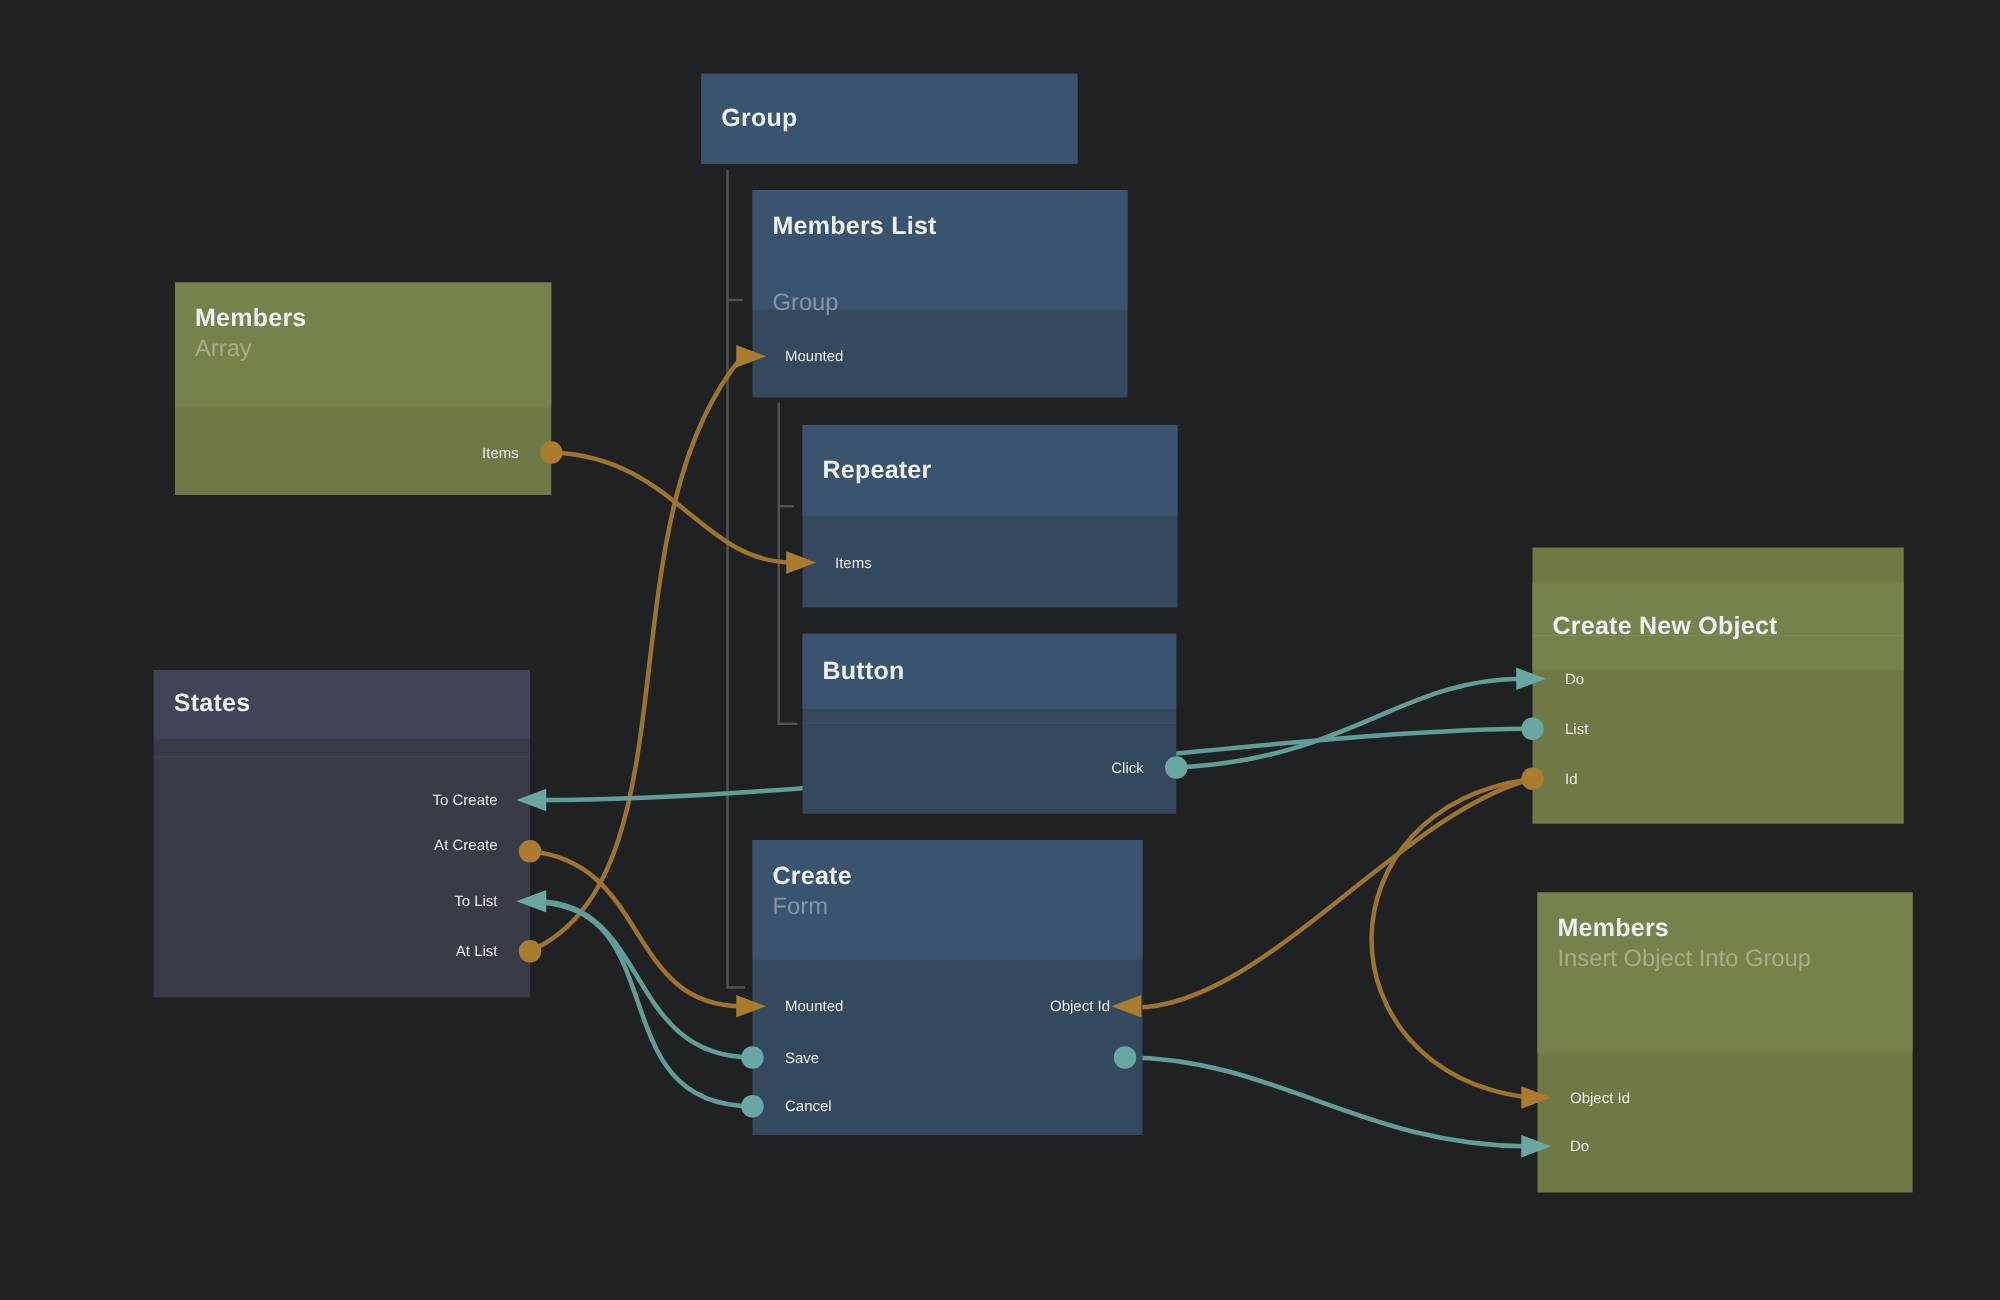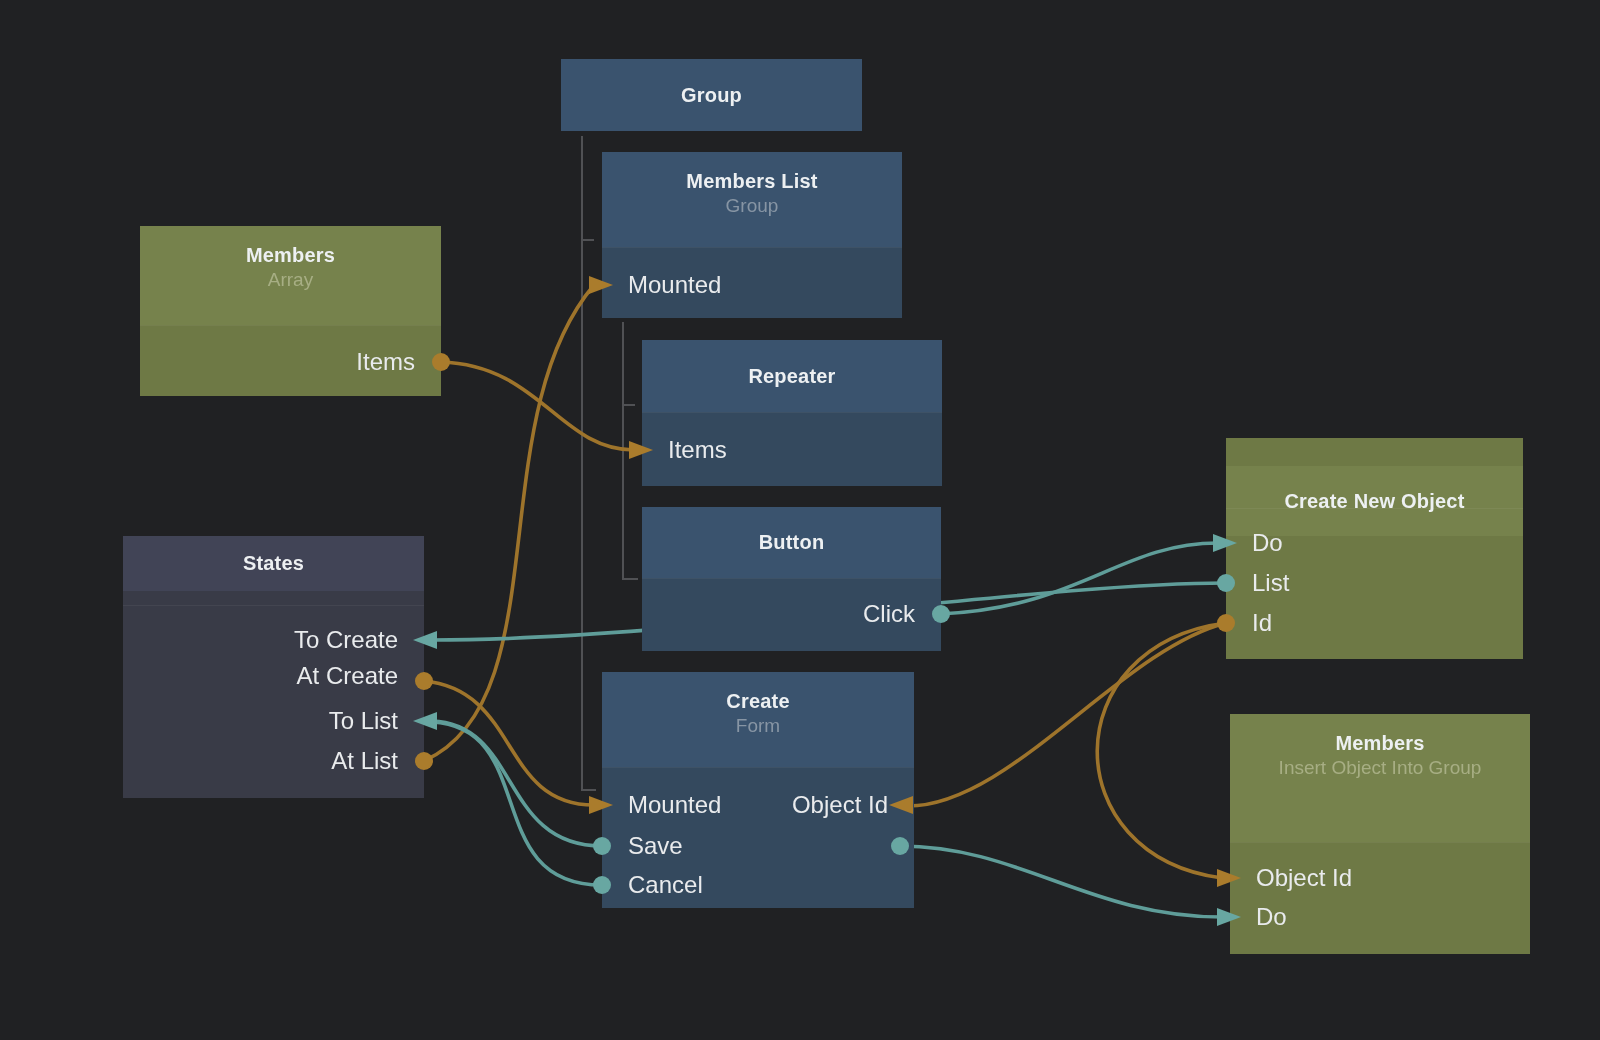--- a/index.html
+++ b/index.html
@@ -5,35 +5,35 @@
   html,body{margin:0;padding:0;background:#202123;}
   #canvas{position:relative;width:1600px;height:1040px;overflow:hidden;
           background:var(--bg,#202123);
           font-family:"Liberation Sans","DejaVu Sans",sans-serif;}
   svg.layer{position:absolute;left:0;top:0;width:1600px;height:1040px;pointer-events:none;}
   #wire-layer{z-index:1;}
   #conn-layer{z-index:3;}
   .node{position:absolute;z-index:2;}
   .node .hdr{position:absolute;left:0;top:0;right:0;box-sizing:border-box;
              display:flex;flex-direction:column;justify-content:center;
-             padding:0 16px;align-items:center;}
+             padding:0 16px;}
   .node .hdr.toppad{justify-content:flex-start;padding-top:17px;}
   .node .title{font-size:20px;font-weight:600;letter-spacing:.2px;color:var(--title);line-height:1.25;}
   .node .subtitle{font-size:19px;font-weight:400;line-height:1.3;max-width:218px;}
   .node.blue{background:var(--blue-body);}
   .node.blue .hdr{background:var(--blue-header);}
   .node.blue .subtitle{color:var(--subtitle-blue);}
   .node.green{background:var(--green-body);}
   .node.green .hdr{background:var(--green-header);}
   .node.green .subtitle{color:var(--subtitle-green);}
   .node.slate{background:var(--slate-body);}
   .node.slate .hdr{background:var(--slate-header);}
   .body-edge{position:absolute;left:0;right:0;height:1px;background:rgba(255,255,255,.05);}
   .port{position:absolute;left:0;right:0;height:28px;display:flex;align-items:center;
-        box-sizing:border-box;padding:0 26px;font-size:24px;color:var(--port-label);}
+        box-sizing:border-box;padding:0 26px;font-size:12px;color:var(--port-label);}
   .port.right{justify-content:flex-end;}
   .tree{stroke:var(--tree-line);stroke-width:2;fill:none;}
   .wire{fill:none;stroke-width:3.6;stroke-linecap:round;}
   .wire.orange{stroke:var(--wire-orange);}
   .wire.teal{stroke:var(--wire-teal);}
   .conn.orange{fill:var(--dot-orange);}
   .conn.teal{fill:var(--dot-teal);}
 </style>
 </head>
 <body>
@@ -55,21 +55,21 @@
       <path d="M1226,623 C1055,645 1055,856 1222,878" class="wire orange" style="pointer-events: auto;"></path>
       <path d="M900,846 C1020,846 1090,917 1222,917" class="wire teal" style="pointer-events: auto;"></path>
     </svg>
   <div id="nodes">
       <div class="node blue" style="left: 561px; top: 59px; width: 301px; height: 72px;">
         <div class="hdr" style="height: 72px;">
           <div class="title">Group</div>
         </div>
       </div>
       <div class="node blue" style="left: 602px; top: 152px; width: 300px; height: 166px;">
-        <div class="hdr toppad" style="height: 95px;">
+        <div class="hdr toppad" style="height: 95px; gap: 37px;">
           <div class="title">Members List</div>
           <div class="subtitle">Group</div>
         </div>
         <div class="body-edge" style="top: 95px;"></div>
         <div class="port left" style="top: 119px;">
           <span>Mounted</span>
         </div>
       </div>
       <div class="node green" style="left: 140px; top: 226px; width: 301px; height: 170px;">
         <div class="hdr toppad" style="height: 99px;">
@@ -84,21 +84,21 @@
       <div class="node blue" style="left: 642px; top: 340px; width: 300px; height: 146px;">
         <div class="hdr" style="height: 72px;">
           <div class="title">Repeater</div>
         </div>
         <div class="body-edge" style="top: 72px;"></div>
         <div class="port left" style="top: 96px;">
           <span>Items</span>
         </div>
       </div>
       <div class="node blue" style="left: 642px; top: 507px; width: 299px; height: 144px;">
-        <div class="hdr" style="height: 71px;">
+        <div class="hdr" style="height: 60px;">
           <div class="title">Button</div>
         </div>
         <div class="body-edge" style="top: 71px;"></div>
         <div class="port right" style="top: 93px;">
           <span>Click</span>
         </div>
       </div>
       <div class="node slate" style="left: 123px; top: 536px; width: 301px; height: 262px;">
         <div class="hdr" style="height: 55px;">
           <div class="title">States</div>

